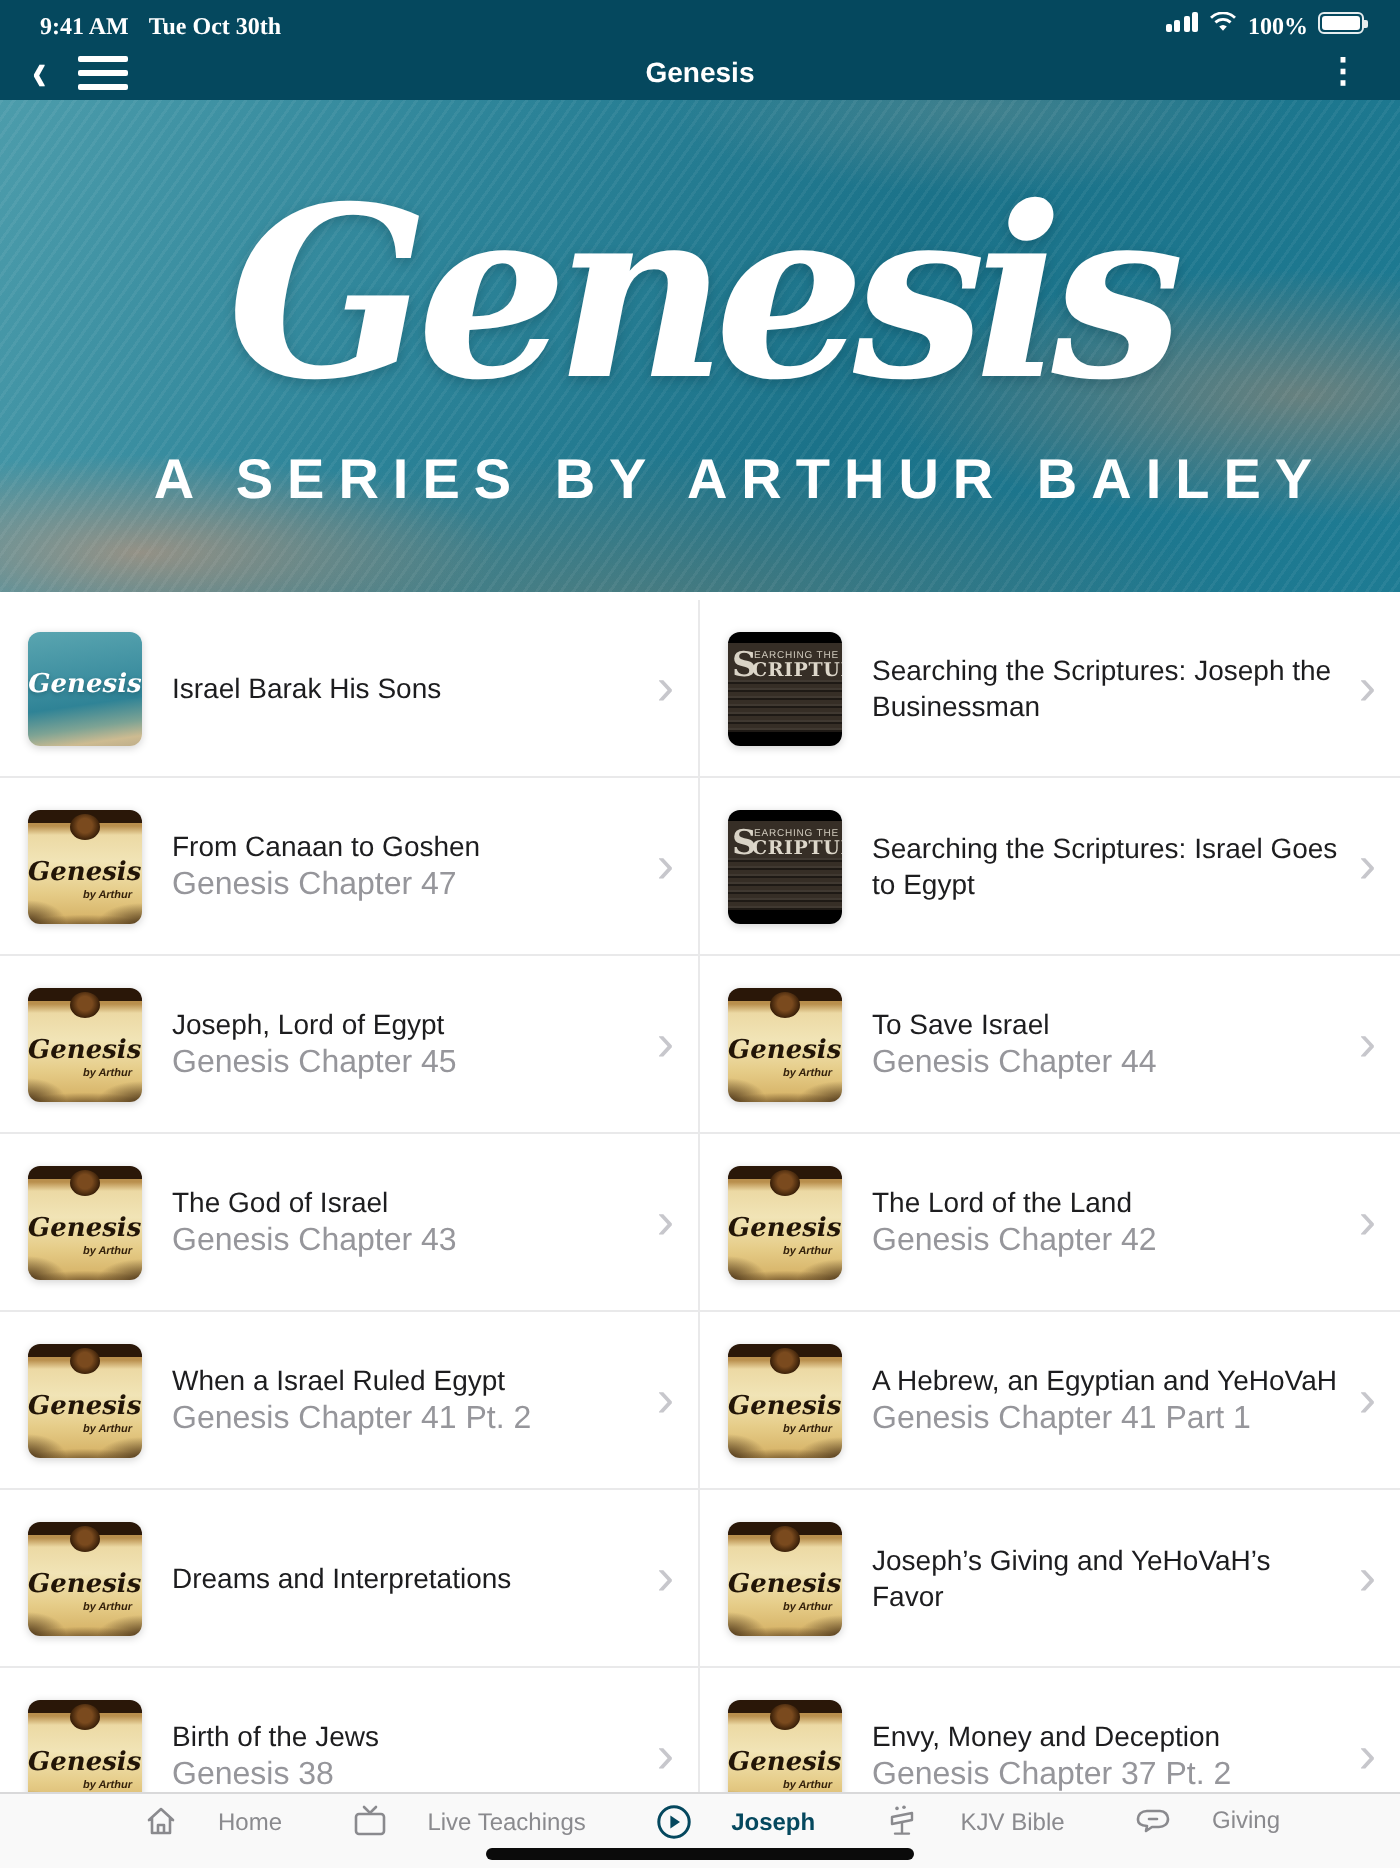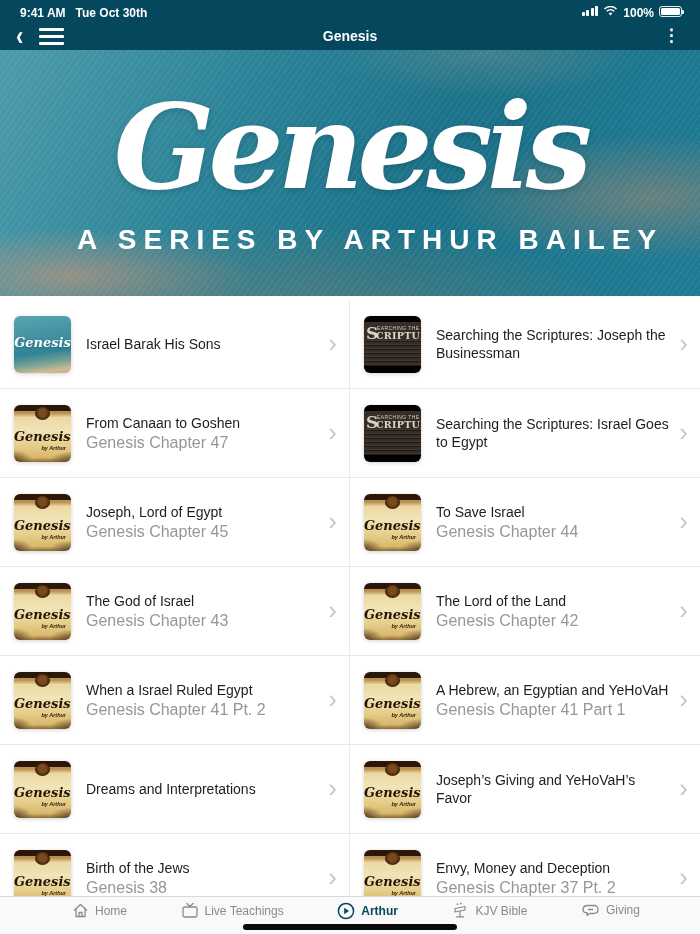--- a/index.html
+++ b/index.html
@@ -3,21 +3,21 @@
 <meta charset="utf-8">
 <style>
   * { margin:0; padding:0; box-sizing:border-box; }
   html,body { width:700px; height:934px; overflow:hidden; background:#fff;
               font-family:"Liberation Sans", sans-serif; }
   .app { position:relative; width:700px; height:934px; background:#fff; overflow:hidden; }
 
   
   .header { background:#05485E; color:#fff; height:50px; }
   .status-bar { display:flex; justify-content:space-between; align-items:center;
-                height:22px; padding:4px 18px 0 20px; font-size:12px; font-weight:bold; }
+                height:22px; padding:4px 18px 0 20px; font-size:12px; font-weight:bold;font-family:Liberation Serif, serif; }
   .status-left { display:flex; gap:10px; }
   .status-right { display:flex; align-items:flex-start; gap:5px; }
   .sig { display:flex; align-items:flex-end; gap:1.5px; height:10px; }
   .sig i { width:3px; background:#fff; border-radius:1px; display:block; }
   .sig i:nth-child(1){height:4px}.sig i:nth-child(2){height:6px}
   .sig i:nth-child(3){height:8px}.sig i:nth-child(4){height:10px}
   .batt { width:23px; height:11px; border:1px solid rgba(255,255,255,.9); border-radius:3px;
           position:relative; padding:1px; }
   .batt::after { content:""; position:absolute; right:-3px; top:3px; width:2px; height:4px;
                  background:rgba(255,255,255,.9); border-radius:0 1px 1px 0; }
@@ -95,21 +95,21 @@
       border-radius:50%; }
   .thumb-scroll .t1 { left:0; right:3px; top:24px; text-align:center; color:#221507;
       font-family:"DejaVu Serif", serif; font-style:italic; font-weight:bold; font-size:13px; }
   .thumb-scroll .t2 { right:5px; top:40px; color:#33200b; font-size:5.5px; font-style:italic;
                       font-weight:bold; }
 
   
   .tab-bar { position:absolute; left:0; right:0; bottom:0; height:38px; background:#f9f9f9;
              border-top:1px solid #d9d9da; display:flex; align-items:flex-start;
              justify-content:space-between; padding:5px 60px 0 72px; }
-  .tab { display:flex; align-items:center; gap:6px; color:#8a8a8e; font-size:12px;
+  .tab { display:flex; align-items:center; gap:20px; color:#8a8a8e; font-size:12px;
          cursor:pointer; }
   .tab svg { display:block; }
   .tab.active { color:#05485E; font-weight:bold; }
   .home-indicator { position:absolute; left:50%; transform:translateX(-50%); bottom:4px;
                     width:214px; height:6px; border-radius:3px; background:#0b0b0b; }
 </style>
 </head>
 <body>
 
 <div class="app">
@@ -351,21 +351,21 @@
         <rect x="2" y="5" width="14" height="10" rx="1.5" stroke="currentColor" stroke-width="1.3" fill="none"></rect>
         <path d="M6 1.5 L9 4.5 L12 1.5" stroke="currentColor" stroke-width="1.3" fill="none" stroke-linecap="round"></path>
       </svg>
       <span>Live Teachings</span>
     </div>
     <div class="tab active">
       <svg width="18" height="18" viewBox="0 0 18 18">
         <circle cx="9" cy="9" r="7.6" stroke="currentColor" stroke-width="1.5" fill="none"></circle>
         <path d="M7.2 5.8 L12 9 L7.2 12.2 Z" fill="currentColor"></path>
       </svg>
-      <span>Arthur</span>
+      <span>Joseph</span>
     </div>
     <div class="tab">
       <svg width="18" height="17" viewBox="0 0 18 17">
         <path d="M4 6.5 L14 4.5 L14 8 L4 10 Z" stroke="currentColor" stroke-width="1.2" fill="none" stroke-linejoin="round"></path>
         <path d="M9 9.5 V14.5 M5.5 14.8 h7" stroke="currentColor" stroke-width="1.2" fill="none" stroke-linecap="round"></path>
         <circle cx="6.5" cy="2.2" r="0.9" fill="currentColor"></circle>
         <circle cx="10" cy="1.6" r="0.9" fill="currentColor"></circle>
       </svg>
       <span>KJV Bible</span>
     </div>

